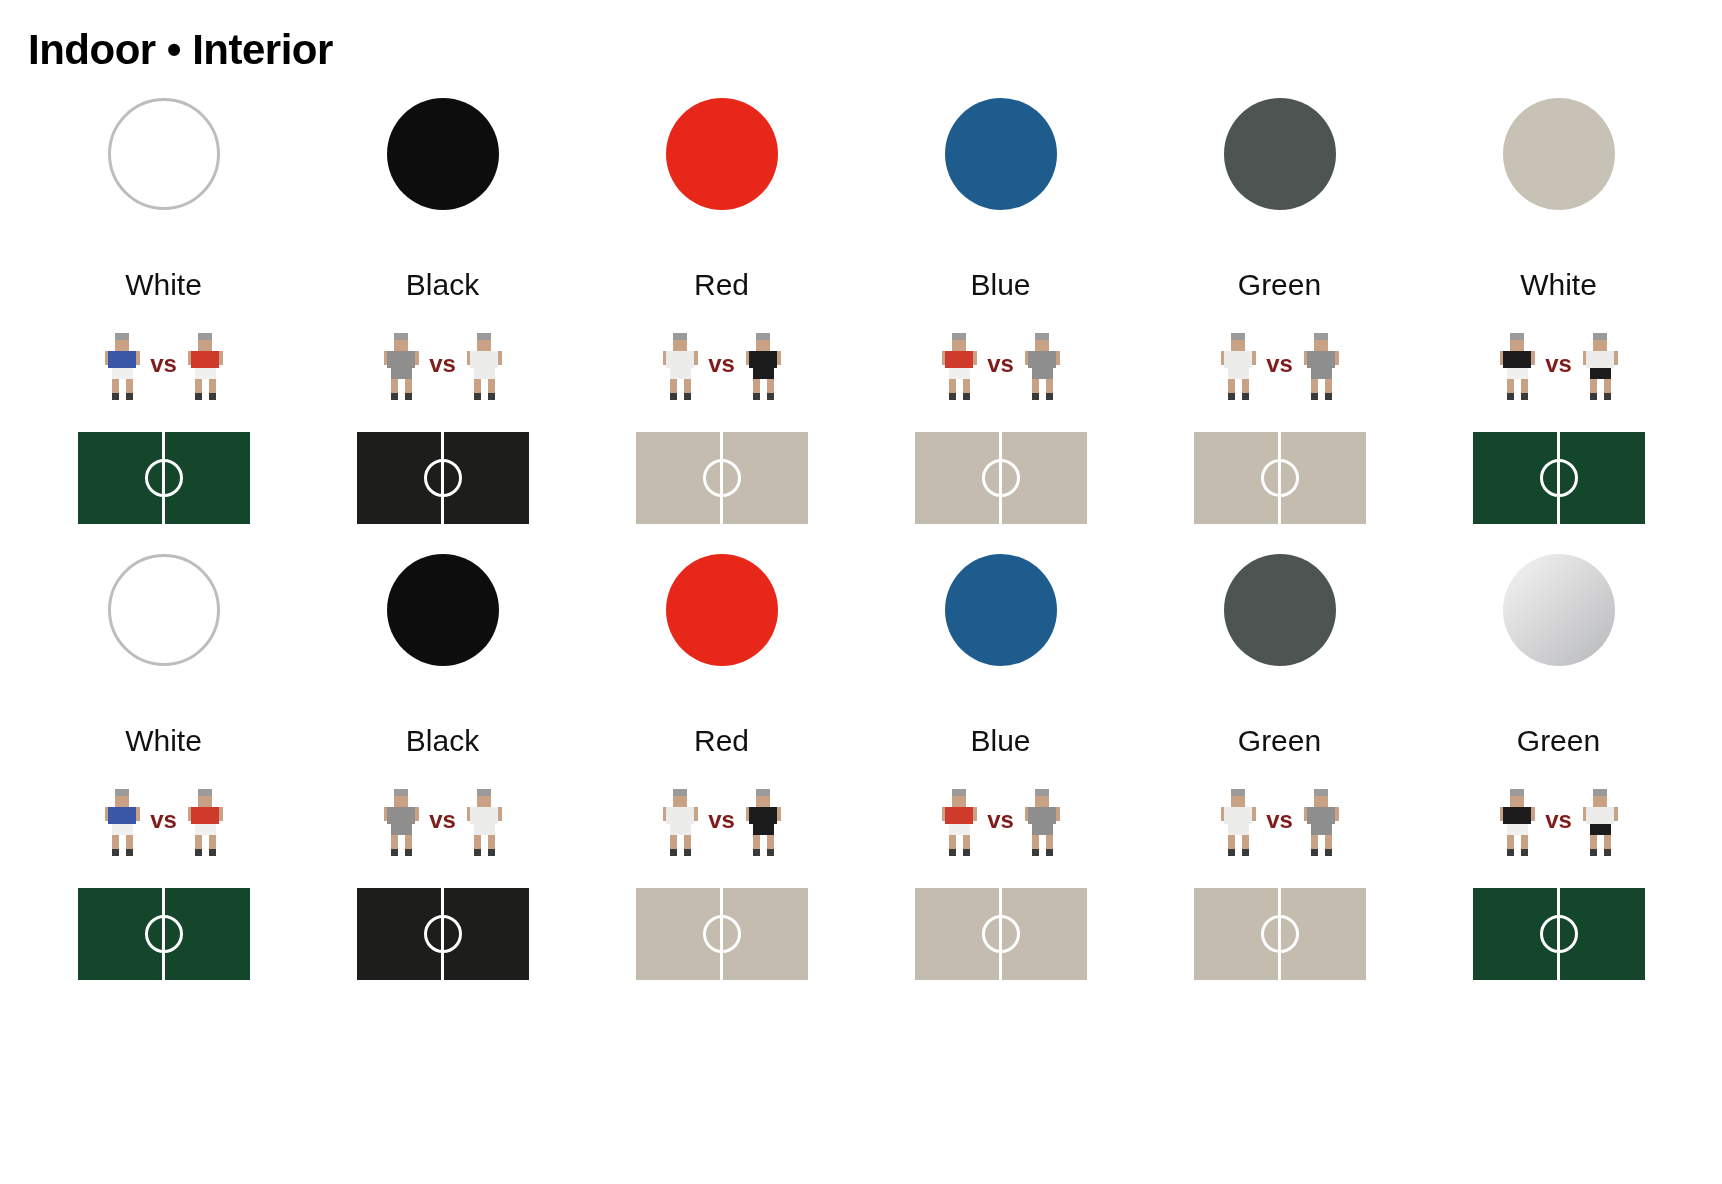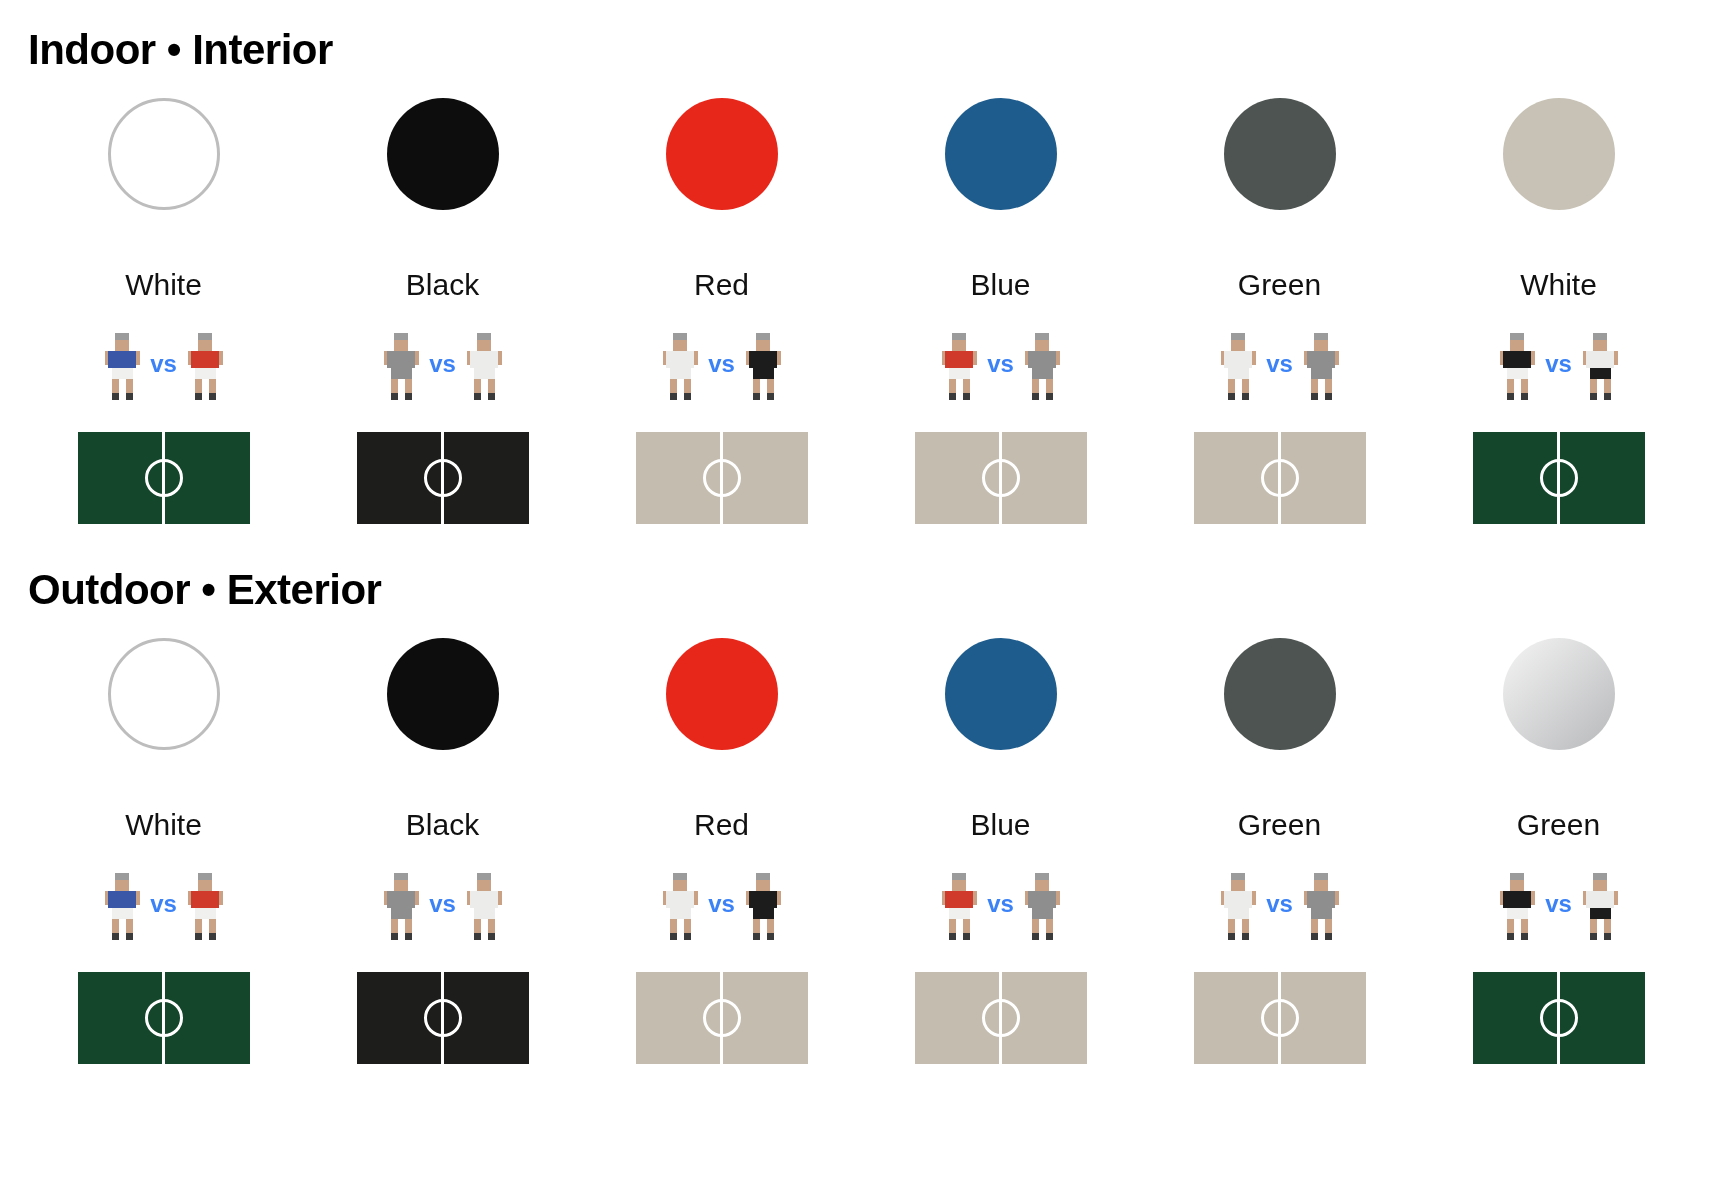--- a/index.html
+++ b/index.html
@@ -54,21 +54,21 @@
   .players {
     display: flex;
     align-items: center;
     gap: 7px;
     margin-top: 18px;
     height: 96px;
   }
   .vs {
     font-size: 24px;
     font-weight: bold;
-    color: #3b82f6;
+    color: #7f1d1d;
     padding-bottom: 8px;
   }
   .player {
     display: block;
   }
   .pitch {
     width: 172px;
     height: 92px;
     margin-top: 16px;
     position: relative;
@@ -314,21 +314,20 @@
     </div>
     <div class="pitch" style="background: rgb(20, 70, 44);">
       <div class="pitch-line"></div>
       <div class="pitch-circle"></div>
     </div>
   </div>
 </div>
   </div>
 
   <div class="section">
-    <h2 class="section-title">Outdoor • Exterior</h2>
     <div class="options">
   <div class="option">
     <div class="swatch" style="background: rgb(255, 255, 255); border: 3px solid rgb(189, 189, 189);"></div>
     <div class="label">White</div>
     <div class="players">
       <svg class="player player-left" viewBox="0 0 12 20" width="42" height="70" shape-rendering="crispEdges" xmlns="http://www.w3.org/2000/svg">
         <rect x="4" y="0" width="4" height="2" fill="#9b9b9b"></rect>
         <rect x="4" y="2" width="4" height="3" fill="#c9a185"></rect>
         <rect class="shirt" x="2" y="5" width="8" height="5" fill="#3a57a7"></rect>
         <rect x="1" y="5" width="1" height="4" fill="#c9a185"></rect>

